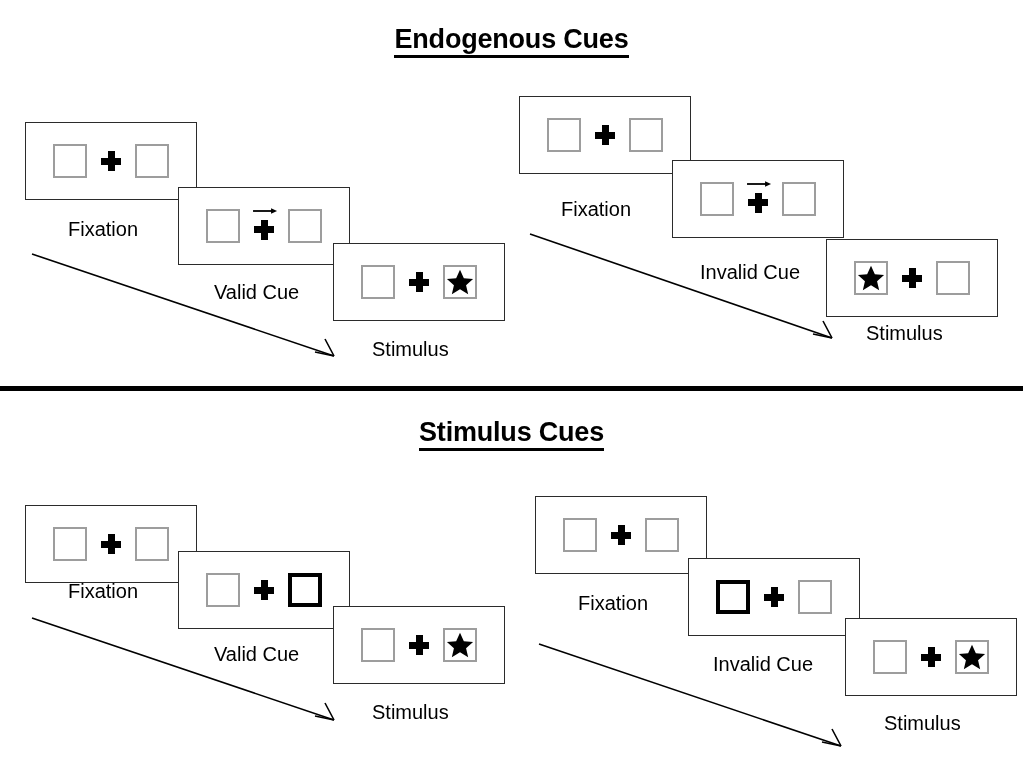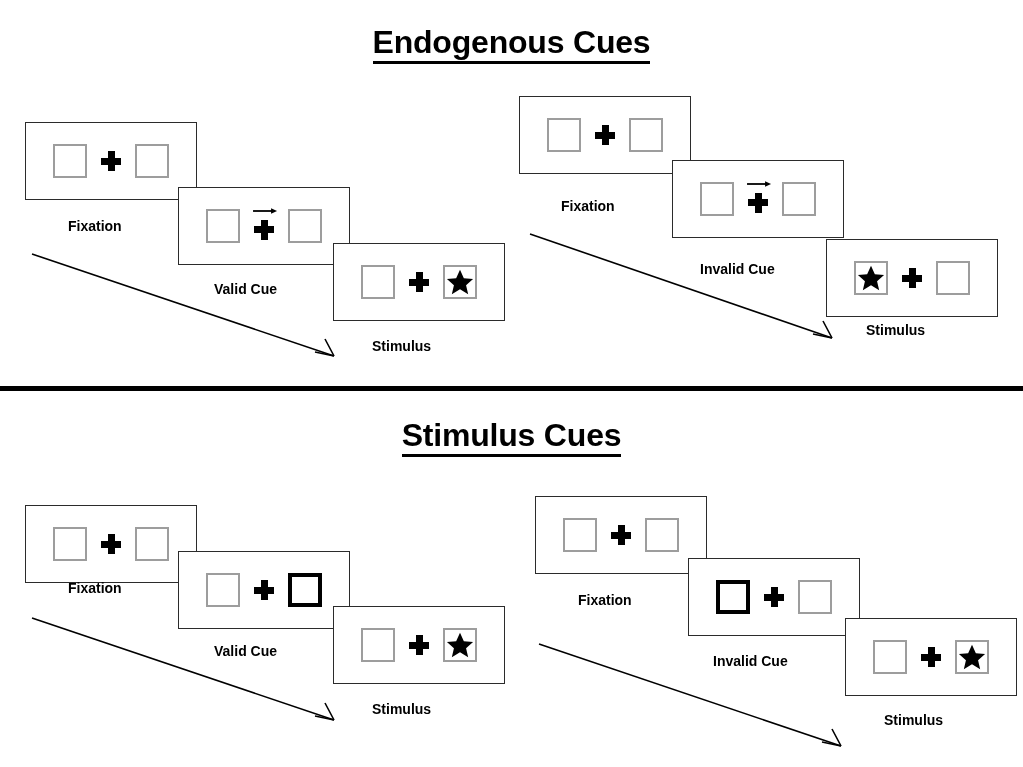--- a/index.html
+++ b/index.html
@@ -14,21 +14,21 @@
     overflow: hidden;
     font-family: "Liberation Sans", sans-serif;
     color: #000000;
   }
 
   
   .section-title {
     position: absolute;
     width: 100%;
     text-align: center;
-    font-size: 32px;
+    font-size: 27px;
     font-weight: bold;
     letter-spacing: -0.2px;
     color: #000;
   }
   .section-title span {
     border-bottom: 3px solid #000;
     padding-bottom: 1px;
   }
   #title-endogenous { top: 24px; left: 0; }
   #title-exogenous  { top: 417px; left: 0; }
@@ -130,22 +130,22 @@
   
   .star {
     width: 28px;
     height: 28px;
     display: block;
   }
 
   
   .stage-label {
     position: absolute;
-    font-size: 14px;
-    font-weight: bold;
+    font-size: 20px;
+    font-weight: normal;
     color: #000;
     white-space: nowrap;
     z-index: 6;
   }
 
   
   .time-arrow {
     position: absolute;
     z-index: 2;
     overflow: visible;

